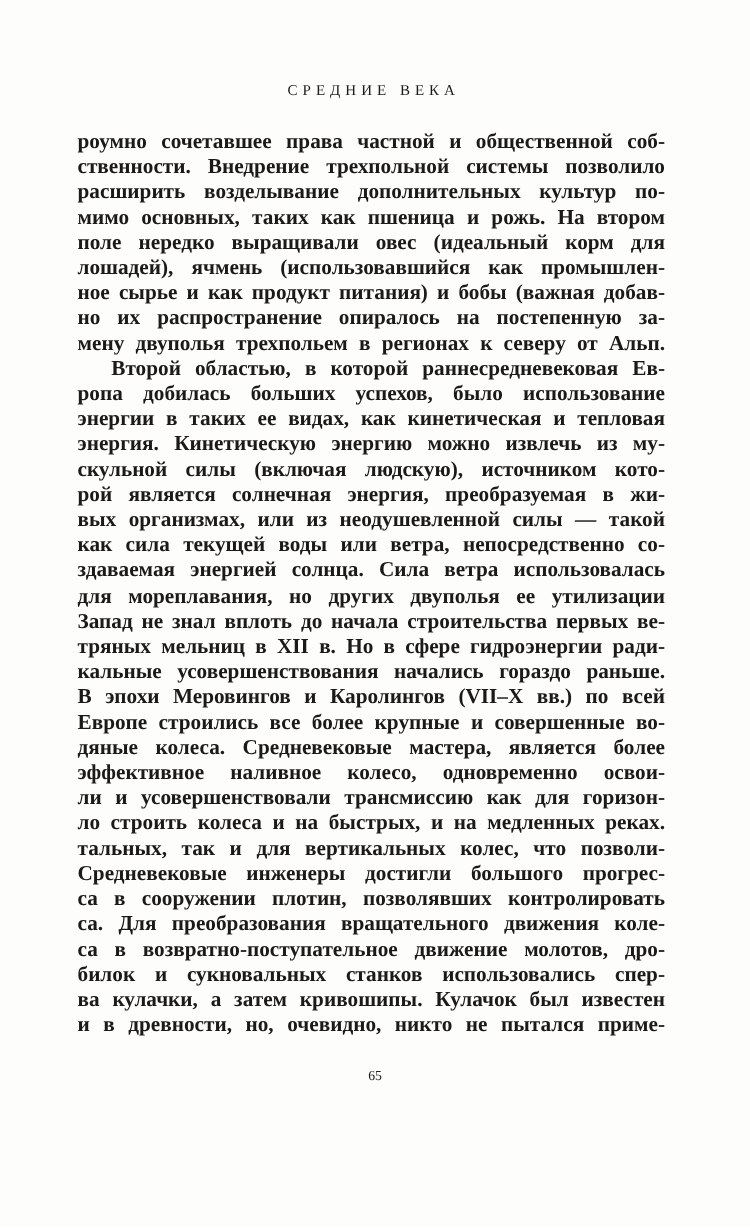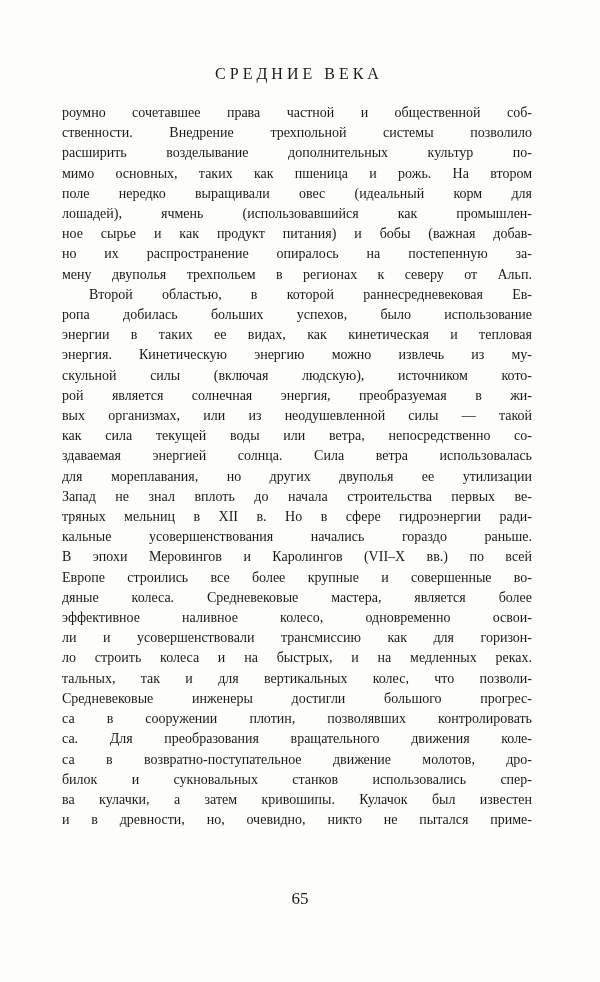--- a/index.html
+++ b/index.html
@@ -15,55 +15,56 @@
     font-family: "Liberation Serif", serif;
     color: #1c1a18;
     overflow: hidden;
   }
   .running-head {
     position: absolute;
     top: 65px;
     left: 62px;
     width: 470px;
     text-align: center;
-    font-size: 16px;
+    font-size: 12px;
     font-weight: 500;
     letter-spacing: 4px;
     text-indent: 4px; 
     white-space: nowrap;
   }
   .text-block {
     position: absolute;
     top: 103px;
     left: 62px;
     width: 470px;
   }
   .para {
     margin: 0;
     padding: 0;
   }
   .line {
-    font-size: 14px;
+    font-size: 17px;
     line-height: 20.2px;
     text-align: justify;
     text-align-last: justify;
     -moz-text-align-last: justify;
     white-space: normal;
     word-spacing: 0.02em;
+    font-weight: bold;
   }
   .line.indent {
     text-indent: 27px;
   }
   .folio {
     position: absolute;
-    top: 889px;
+    top: 855px;
     left: 0;
     width: 600px;
     text-align: center;
-    font-size: 17px;
+    font-size: 11px;
     font-variant-numeric: oldstyle-nums;
   }
 </style>
 </head>
 <body>
 
 <div class="page">
   <div class="running-head">СРЕДНИЕ ВЕКА</div>
 
   <div class="text-block">

